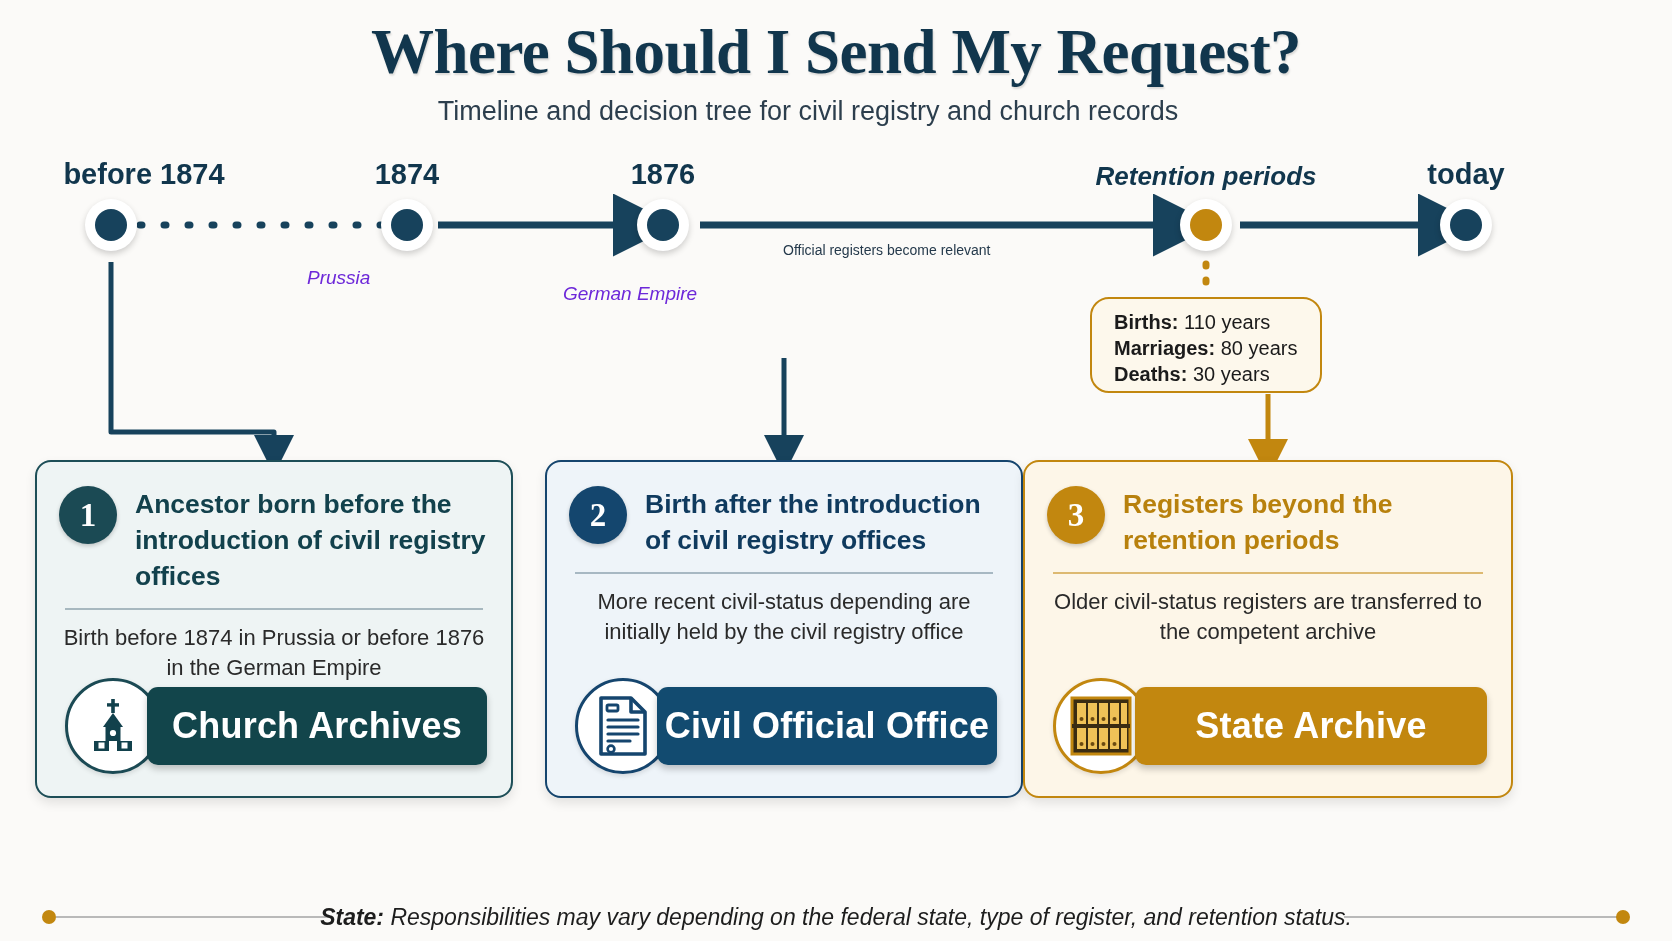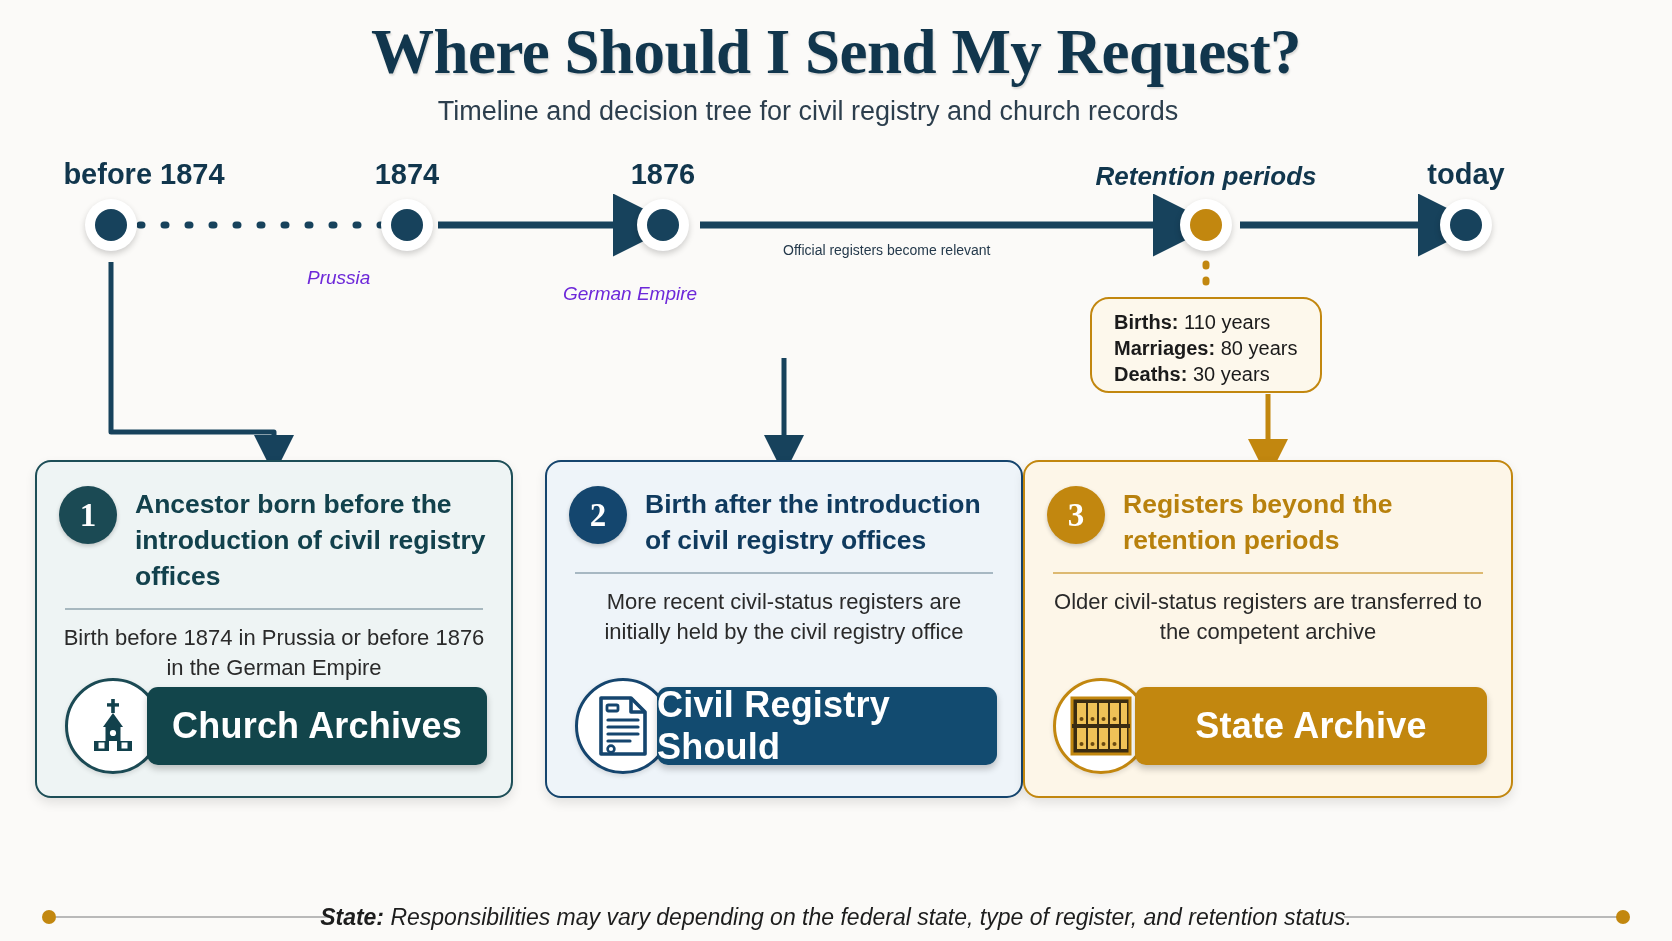--- a/index.html
+++ b/index.html
@@ -279,37 +279,37 @@
       <div class="action-btn">Church Archives</div>
     </div>
   </div>
 
   <div class="card c2">
     <div class="card-head">
       <div class="badge">2</div>
       <div class="card-title">Birth after the introduction of civil registry offices</div>
     </div>
     <div class="divider"></div>
-    <div class="card-body">More recent civil-status registers are initially held by the civil registry office</div>
+    <div class="card-body">More recent civil-status depending are initially held by the civil registry office</div>
     <div class="card-foot">
       <div class="icon-circle">
         <svg width="58" height="64" viewBox="0 0 58 64">
           <path d="M7,4 H37 L51,18 V60 H7 Z" fill="none" stroke="#15456e" stroke-width="3.6" stroke-linejoin="round"></path>
           <path d="M37,4 V18 H51" fill="none" stroke="#15456e" stroke-width="3.6" stroke-linejoin="round"></path>
           <rect x="13" y="11" width="11" height="6" rx="1.4" fill="none" stroke="#15456e" stroke-width="2.8"></rect>
           <g stroke="#15456e" stroke-width="3.2" stroke-linecap="round">
             <line x1="14" y1="26" x2="44" y2="26"></line>
             <line x1="14" y1="33" x2="44" y2="33"></line>
             <line x1="14" y1="40" x2="44" y2="40"></line>
             <line x1="14" y1="47" x2="36" y2="47"></line>
           </g>
           <circle cx="17" cy="55" r="3.4" fill="none" stroke="#15456e" stroke-width="2.6"></circle>
         </svg>
       </div>
-      <div class="action-btn">Civil Registry Should</div>
+      <div class="action-btn">Civil Official Office</div>
     </div>
   </div>
 
   <div class="card c3">
     <div class="card-head">
       <div class="badge">3</div>
       <div class="card-title">Registers beyond the retention periods</div>
     </div>
     <div class="divider"></div>
     <div class="card-body">Older civil-status registers are transferred to the competent archive</div>

